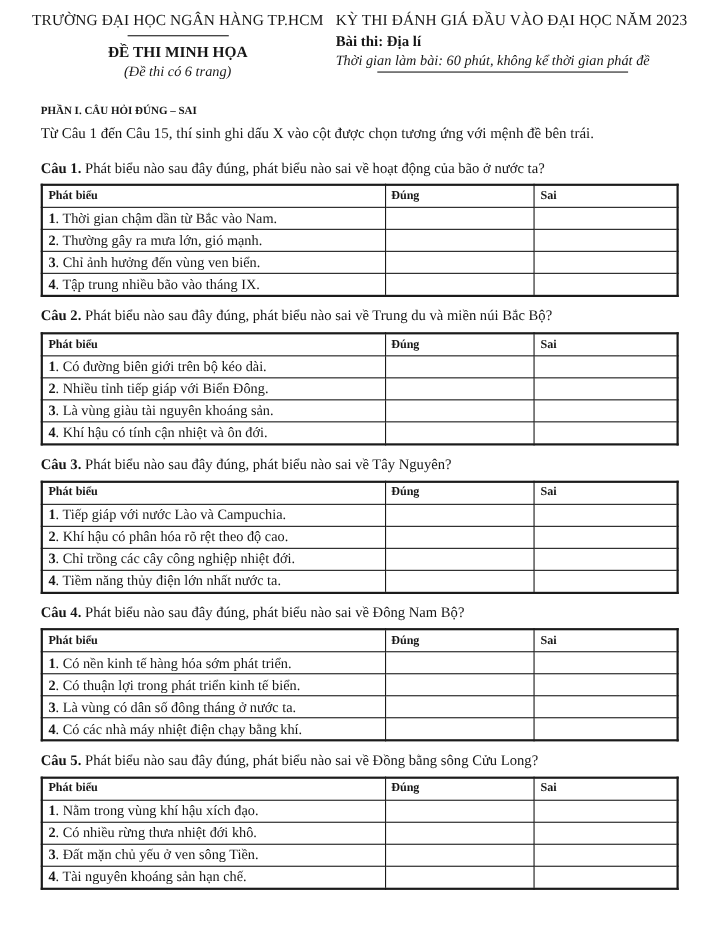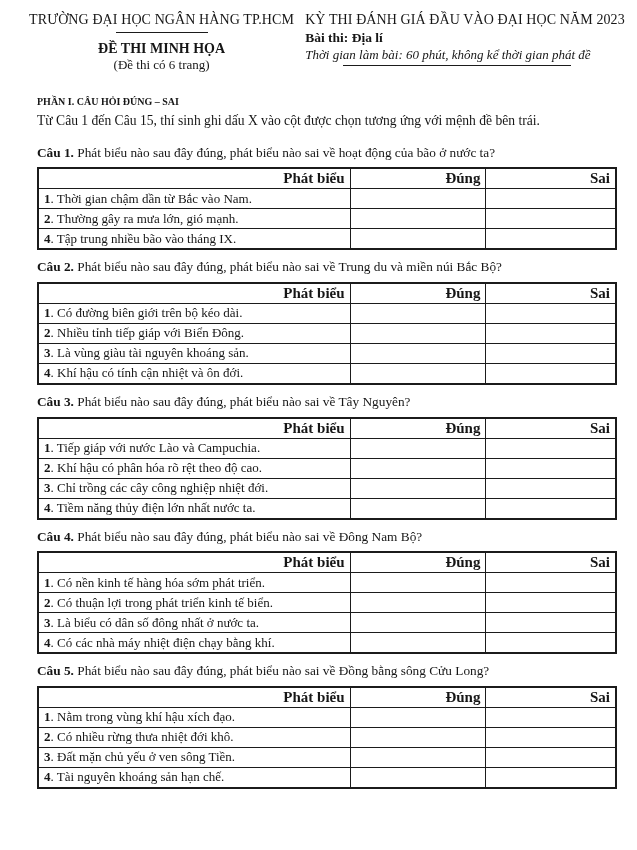--- a/index.html
+++ b/index.html
@@ -45,20 +45,21 @@
   .h-rule {
     width: 92px;
     border-bottom: 1.6px solid #1b1b1b;
     margin: 3px auto 7px auto;
   }
   .h-sub {
     font-weight: bold;
     font-size: 14px;
   }
   .h-note {
+    font-style: italic;
     font-size: 13px;
   }
   .h-subject {
     font-weight: bold;
     font-size: 13.5px;
     margin-top: 1px;
   }
   .h-duration {
     font-style: italic;
     font-size: 13px;
@@ -102,22 +103,22 @@
   table.qtable col.c3 { width: 22.5%; }
   table.qtable th, table.qtable td {
     border: 1.2px solid #1b1b1b;
     height: 19px;
     padding: 0 5px;
     font-size: 13px;
     vertical-align: middle;
   }
   table.qtable th {
     font-weight: bold;
-    text-align: right;
-    font-size: 15px;
+    text-align: left;
+    font-size: 11px;
   }
   td.stmt b { font-weight: bold; }
   td.ans { cursor: pointer; }
 </style>
 </head>
 <body>
 
 <div class="page">
 
   <div class="doc-header">
@@ -158,20 +159,25 @@
           <td class="stmt"><b>1</b><span>. Thời gian chậm dần từ Bắc vào Nam.</span></td>
           <td class="ans"></td>
           <td class="ans"></td>
         </tr>
         <tr>
           <td class="stmt"><b>2</b><span>. Thường gây ra mưa lớn, gió mạnh.</span></td>
           <td class="ans"></td>
           <td class="ans"></td>
         </tr>
         <tr>
+          <td class="stmt"><b>3</b><span>. Chỉ ảnh hưởng đến vùng ven biển.</span></td>
+          <td class="ans"></td>
+          <td class="ans"></td>
+        </tr>
+        <tr>
           <td class="stmt"><b>4</b><span>. Tập trung nhiều bão vào tháng IX.</span></td>
           <td class="ans"></td>
           <td class="ans"></td>
         </tr>
       </tbody>
     </table>
   </section>
 
   <section class="question">
     <p class="qline"><b class="qnum">Câu 2.</b><span> Phát biểu nào sau đây đúng, phát biểu nào sai về Trung du và miền núi Bắc Bộ?</span></p>
@@ -273,21 +279,21 @@
           <td class="stmt"><b>1</b><span>. Có nền kinh tế hàng hóa sớm phát triển.</span></td>
           <td class="ans"></td>
           <td class="ans"></td>
         </tr>
         <tr>
           <td class="stmt"><b>2</b><span>. Có thuận lợi trong phát triển kinh tế biển.</span></td>
           <td class="ans"></td>
           <td class="ans"></td>
         </tr>
         <tr>
-          <td class="stmt"><b>3</b><span>. Là biểu có dân số đông nhất ở nước ta.</span></td>
+          <td class="stmt"><b>3</b><span>. Là vùng có dân số đông tháng ở nước ta.</span></td>
           <td class="ans"></td>
           <td class="ans"></td>
         </tr>
         <tr>
           <td class="stmt"><b>4</b><span>. Có các nhà máy nhiệt điện chạy bằng khí.</span></td>
           <td class="ans"></td>
           <td class="ans"></td>
         </tr>
       </tbody>
     </table>

